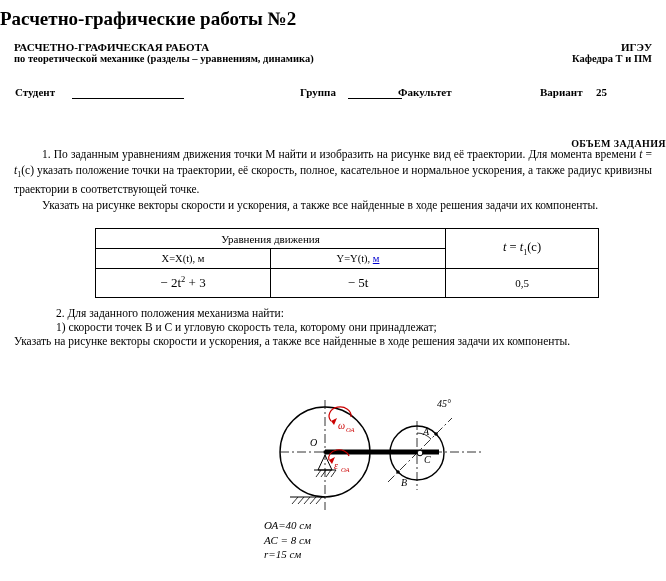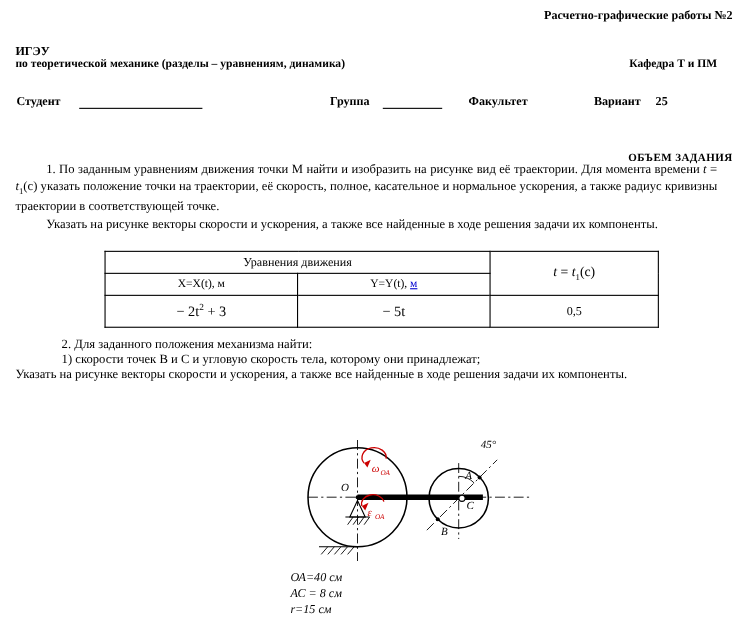--- a/index.html
+++ b/index.html
@@ -1,21 +1,21 @@
 <!DOCTYPE html>
 <html><head>
 <meta charset="utf-8">
 <style>
   html,body{margin:0;padding:0}
   body{width:666px;height:581px;background:#ffffff;color:#000;
        font-family:"Liberation Serif", serif;font-size:11.5px;}
   .page{position:relative;width:666px;height:581px;background:#fff;overflow:hidden}
   .abs{position:absolute}
 
-  .title{top:8px;left:0;width:100%;text-align:right;font-size:11px;font-weight:bold}
+  .title{top:8px;left:0;width:100%;text-align:left;font-size:19px;font-weight:bold}
 
   .hdr{top:41px;left:14px;width:638px}
   .hdr-row{display:flex;justify-content:space-between;align-items:baseline}
   .hdr-row .lt{font-size:11px;font-weight:bold}
   .hdr-row .rt{font-size:11px;font-weight:bold;text-align:left}
   .hdr-row2 .lt,.hdr-row2 .rt{font-size:10.5px}
 
   .student{top:86px;left:14px;width:638px;height:16px;font-size:11px;font-weight:bold}
   .student span{position:absolute;white-space:nowrap}
   .blank{display:inline-block;border-bottom:1px solid #000;height:12px}
@@ -55,34 +55,35 @@
 </style>
 </head>
 <body>
 
 <div class="page">
 
   <div class="abs title">Расчетно-графические работы №2</div>
 
   <div class="abs hdr">
     <div class="hdr-row">
+      <span class="lt">РАСЧЕТНО-ГРАФИЧЕСКАЯ РАБОТА</span>
       <span class="rt">ИГЭУ</span>
     </div>
     <div class="hdr-row hdr-row2">
       <span class="lt">по теоретической механике (разделы – уравнениям, динамика)</span>
       <span class="rt">Кафедра Т и ПМ</span>
     </div>
   </div>
 
   <div class="abs student">
     <span style="left:1px">Студент</span>
     <span class="blank" style="left:58px;width:112px"></span>
     <span style="left:286px">Группа</span>
     <span class="blank" style="left:334px;width:54px"></span>
-    <span style="left:412px">Факультет</span>
+    <span style="left:384px">Факультет</span>
     <span style="left:526px">Вариант</span>
     <span style="left:582px">25</span>
   </div>
 
   <div class="abs objem">ОБЪЕМ ЗАДАНИЯ</div>
 
   <div class="abs task1">
     <p><span>1. По заданным уравнениям движения точки М найти и изобразить на рисунке вид её траектории. Для момента времени </span><span class="math"><i>t</i><span> = </span><i>t</i><sub>1</sub><span>(с)</span></span><span> указать положение точки на траектории, её скорость, полное, касательное и нормальное ускорения, а также радиус кривизны траектории в соответствующей точке.</span></p>
     <p class="note">Указать на рисунке векторы скорости и ускорения, а также все найденные в ходе решения задачи их компоненты.</p>
   </div>

